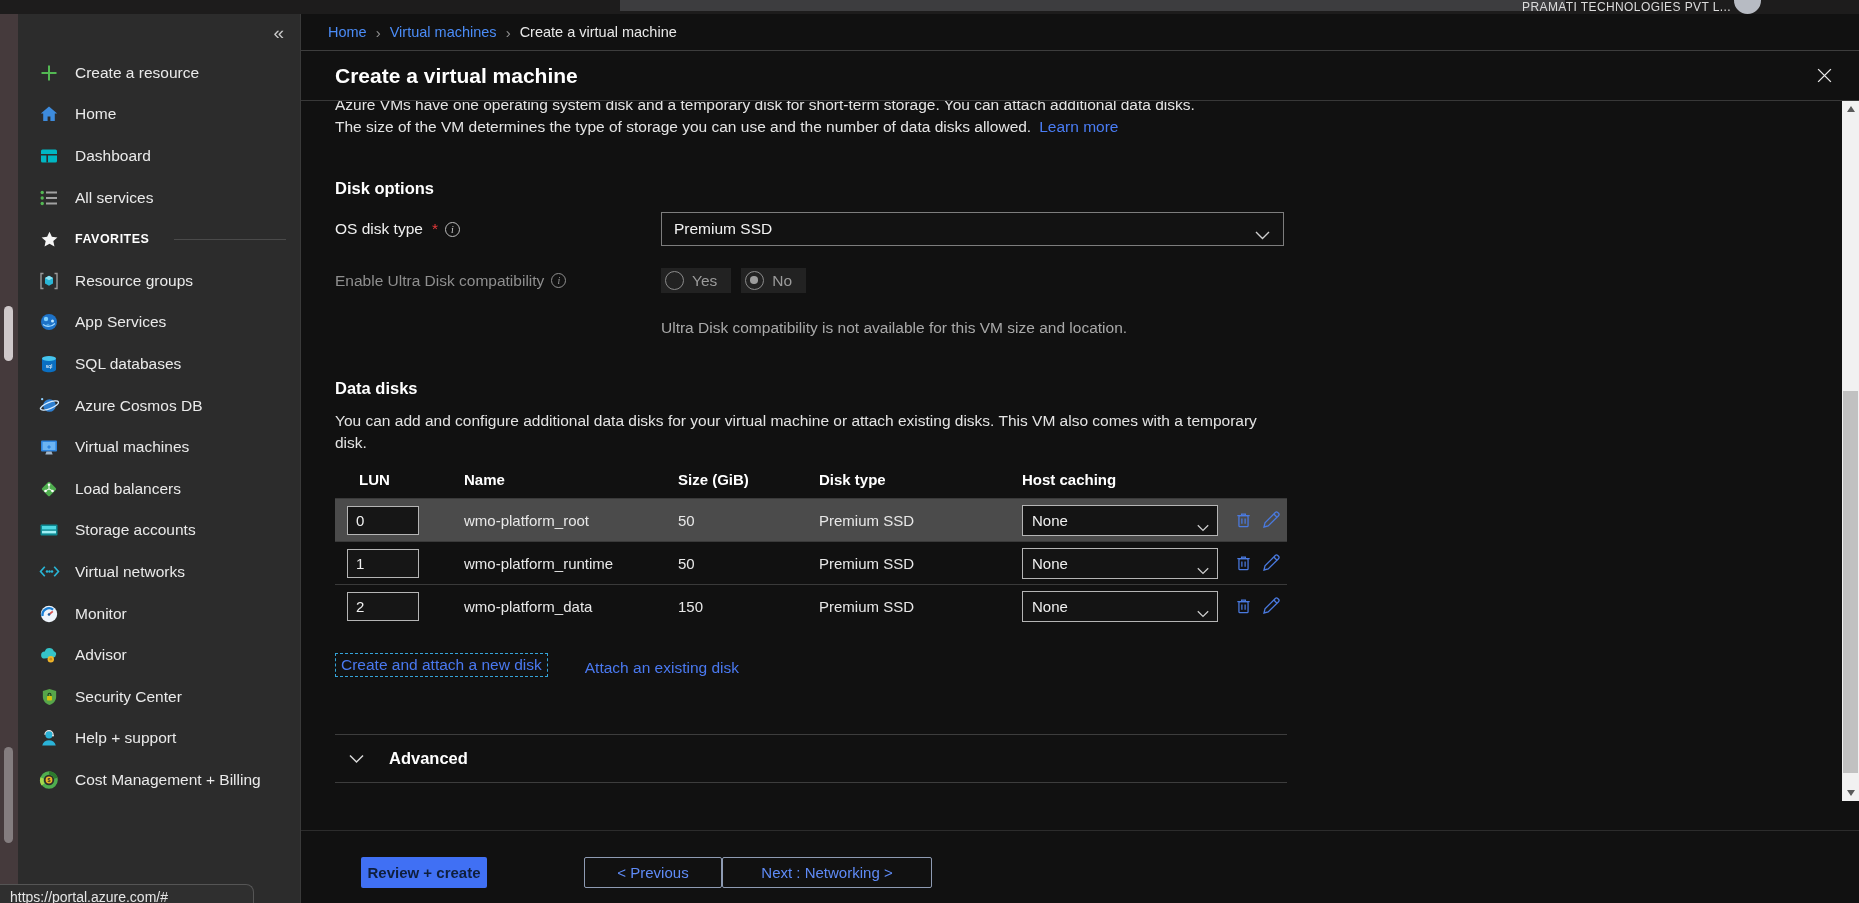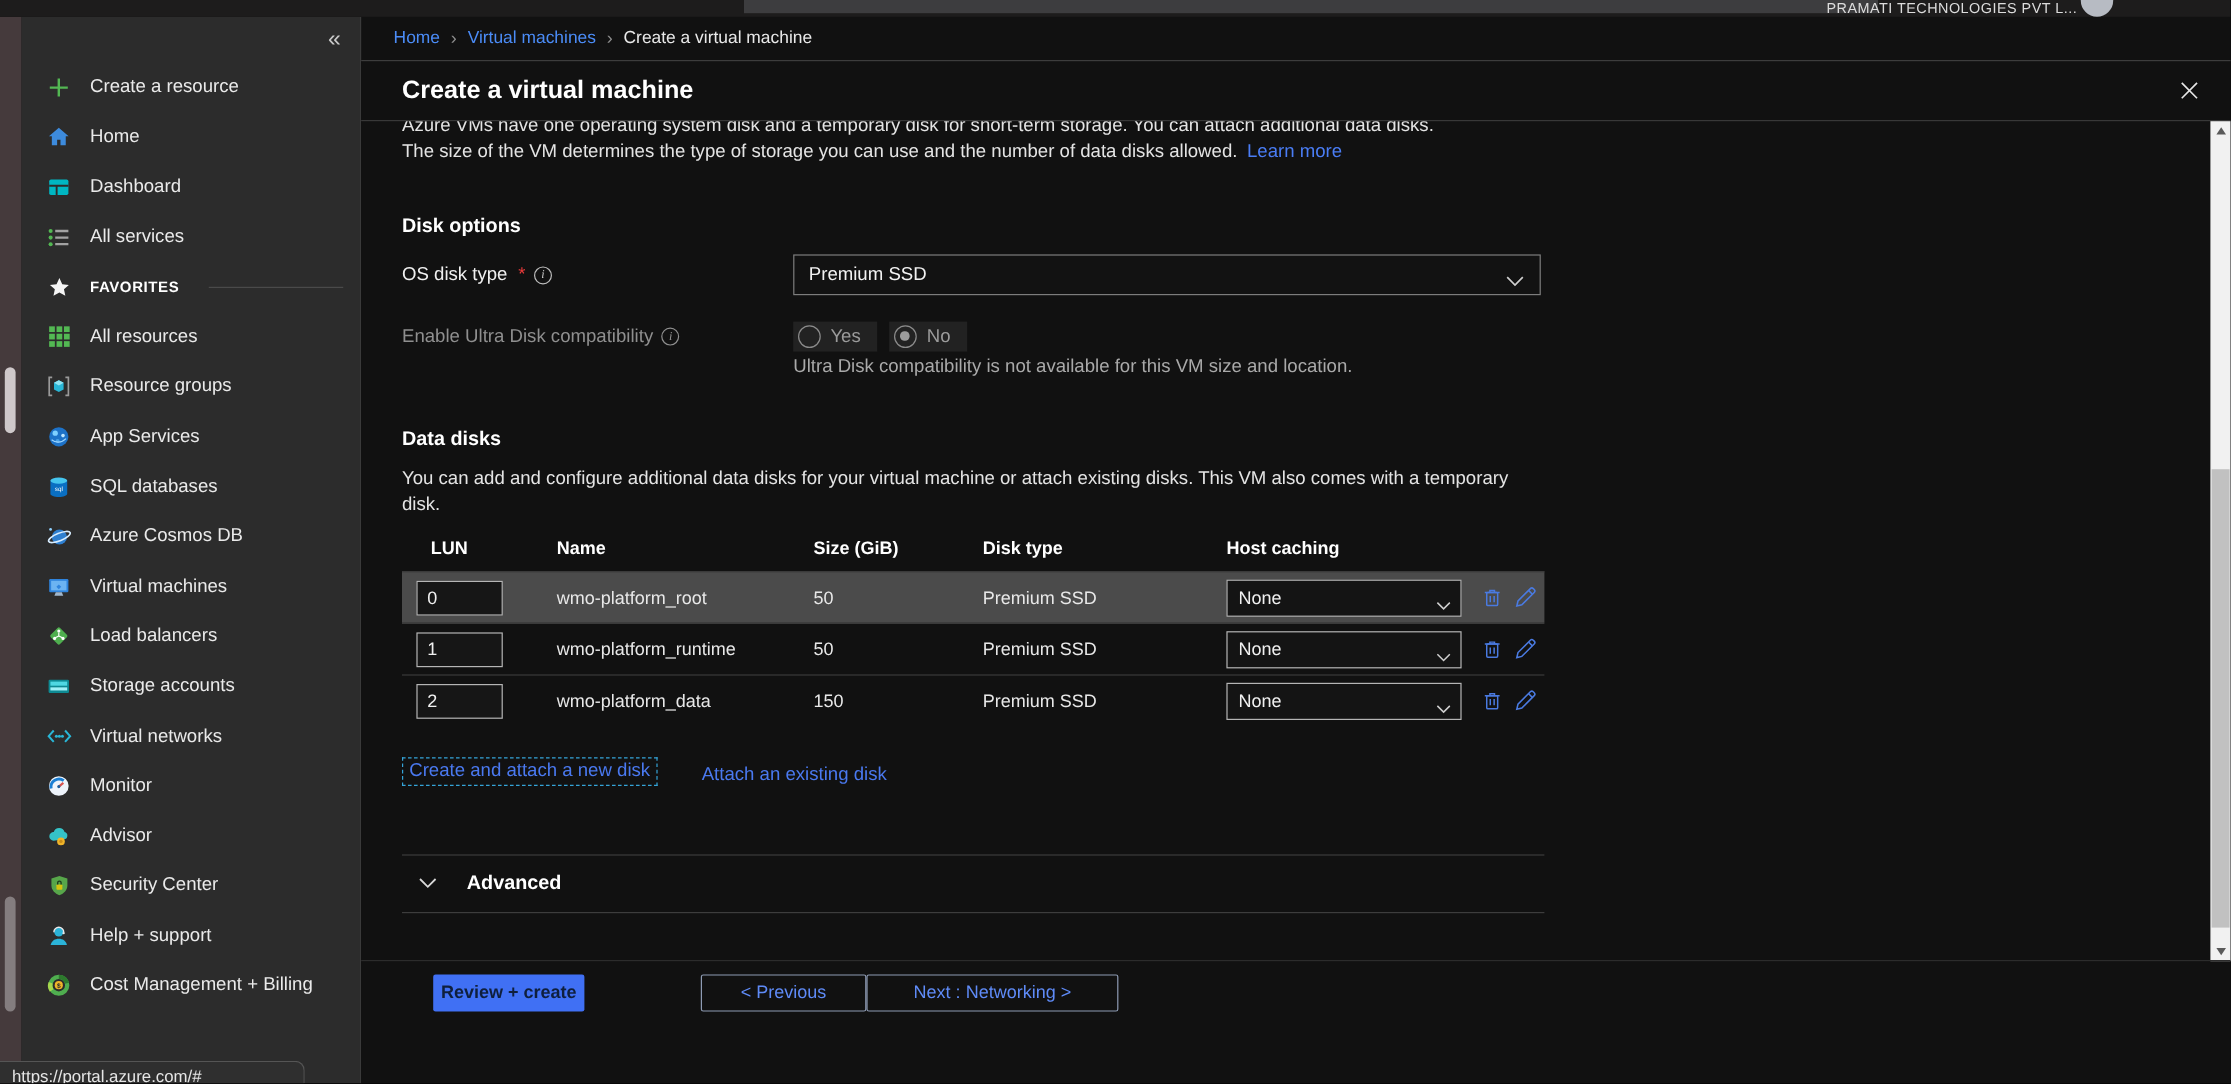--- a/index.html
+++ b/index.html
@@ -61,21 +61,21 @@
 
   .dd-select { position:relative; width:623px; height:34px; background:#121212; border:1px solid #7d7d7d; display:flex; align-items:center; padding:0 34px 0 12px; font-size:15.5px; color:#f2f2f2; cursor:pointer; }
   .dd-chevron { position:absolute; right:13px; top:13px; }
 
   .radio-group { display:flex; gap:10px; }
   .radio-opt { display:flex; align-items:center; gap:8px; background:#222; padding:3px 14px 3px 4px; }
   .radio-circle { width:19px; height:19px; border:1.6px solid #8b8b8b; border-radius:50%; position:relative; flex:none; }
   .radio-circle.checked::after { content:""; position:absolute; left:4px; top:4px; width:7.5px; height:7.5px; border-radius:50%; background:#9c9c9c; }
   .radio-label { color:#9b9b9b; font-size:15.5px; }
 
-  .note { margin-top:4px; margin-left:326px; font-size:15.5px; color:#a9a9a9; }
+  .note { margin-top:26px; margin-left:326px; font-size:15.5px; color:#a9a9a9; }
 
   .desc { margin-top:12px; font-size:15.5px; line-height:21.5px; color:#e4e4e4; max-width:938px; }
 
   
   .disk-table { margin-top:14px; width:952px; font-size:15px; }
   .dt-header { display:grid; grid-template-columns:117px 214px 141px 203px 212px 1fr; padding:4px 0 10px 12px; font-weight:600; color:#fff; }
   .dt-header > div:first-child { padding-left:12px; }
   .dt-row { display:grid; grid-template-columns:117px 214px 141px 203px 212px 1fr; align-items:center; height:43px; padding-left:12px; border-top:1px solid #3a3a3a; color:#e8e8e8; }
   .dt-row:first-of-type { border-top:none; }
   .dt-row.highlight { background:#4b4b4b; }
@@ -96,21 +96,21 @@
 
   
   .scrollbar { position:absolute; top:50px; right:0; width:17px; height:700px; background:#f1f1f1; }
   .sb-arrow { position:absolute; left:0; width:17px; height:16px; display:flex; align-items:center; justify-content:center; cursor:pointer; }
   .sb-up { top:0; } .sb-down { bottom:0; }
   .tri-up { width:0; height:0; border-left:4.5px solid transparent; border-right:4.5px solid transparent; border-bottom:6px solid #5a5a5a; }
   .tri-down { width:0; height:0; border-left:4.5px solid transparent; border-right:4.5px solid transparent; border-top:6px solid #5a5a5a; }
   .sb-thumb { position:absolute; left:1px; top:290px; width:15px; height:382px; background:#c1c1c1; cursor:pointer; }
 
   
-  .panel-footer { position:absolute; left:0; right:0; bottom:0; height:103px; border-top:1px solid #2c2c2c; padding:11px 0 0 60px; display:flex; align-items:flex-start; }
+  .panel-footer { position:absolute; left:0; right:0; bottom:0; height:73px; border-top:1px solid #2c2c2c; padding:11px 0 0 60px; display:flex; align-items:center; }
   .btn { height:31px; font-size:15px; font-family:inherit; border-radius:2px; cursor:pointer; display:flex; align-items:center; justify-content:center; }
   .btn-primary { width:126px; background:#4070f4; color:#0f1f3d; font-weight:600; border:none; }
   .btn-outline { background:transparent; color:#5f8bf7; border:1px solid #8e9bb3; padding:0 18px; }
   .btn-prev { margin-left:97px; width:138px; }
   .btn-next { width:210px; }
 
   
   .url-tooltip { position:absolute; left:0; bottom:0; width:254px; height:19px; background:#2f2f2f; border:1px solid #555; border-left:none; border-bottom:none; border-radius:0 8px 0 0; padding:2px 10px; font-size:14px; line-height:20px; color:#e6e6e6; overflow:hidden; z-index:7; white-space:nowrap; }
 </style>
 </head>
@@ -179,38 +179,20 @@
         <div class="side-item fav-row">
           <span class="ic">
               <svg width="19" height="19" viewBox="0 0 20 20">
                 <path d="M10 1.8 12.5 7.2l5.8.6-4.3 3.9 1.2 5.7L10 14.5l-5.2 2.9 1.2-5.7L1.7 7.8l5.8-.6z" fill="#f5f5f5"></path>
               </svg>
             </span>
           <span>FAVORITES</span>
           <span class="fav-divider"></span>
         </div>
 
-        <div class="side-item">
-          <span class="ic">
-              <svg width="19" height="19" viewBox="0 0 20 20">
-                <g fill="#53b853">
-                  <rect x="1" y="1" width="5" height="5"></rect>
-                  <rect x="7.5" y="1" width="5" height="5"></rect>
-                  <rect x="14" y="1" width="5" height="5"></rect>
-                  <rect x="1" y="7.5" width="5" height="5"></rect>
-                  <rect x="7.5" y="7.5" width="5" height="5"></rect>
-                  <rect x="14" y="7.5" width="5" height="5"></rect>
-                  <rect x="1" y="14" width="5" height="5"></rect>
-                  <rect x="7.5" y="14" width="5" height="5"></rect>
-                  <rect x="14" y="14" width="5" height="5"></rect>
-                </g>
-              </svg>
-            </span>
-          <span>All resources</span>
-        </div>
 
         <div class="side-item">
           <span class="ic">
               <svg width="20" height="20" viewBox="0 0 20 20">
                 <path d="M4.5 2.5H2v15h2.5M15.5 2.5H18v15h-2.5" stroke="#9a9a9a" stroke-width="1.4" fill="none"></path>
                 <path d="M10 4.8 14 7v5.5l-4 2.2-4-2.2V7z" fill="#29b6d6"></path>
                 <path d="M10 4.8 14 7l-4 2.2L6 7z" fill="#8fe3f2"></path>
               </svg>
             </span>
           <span>Resource groups</span>

